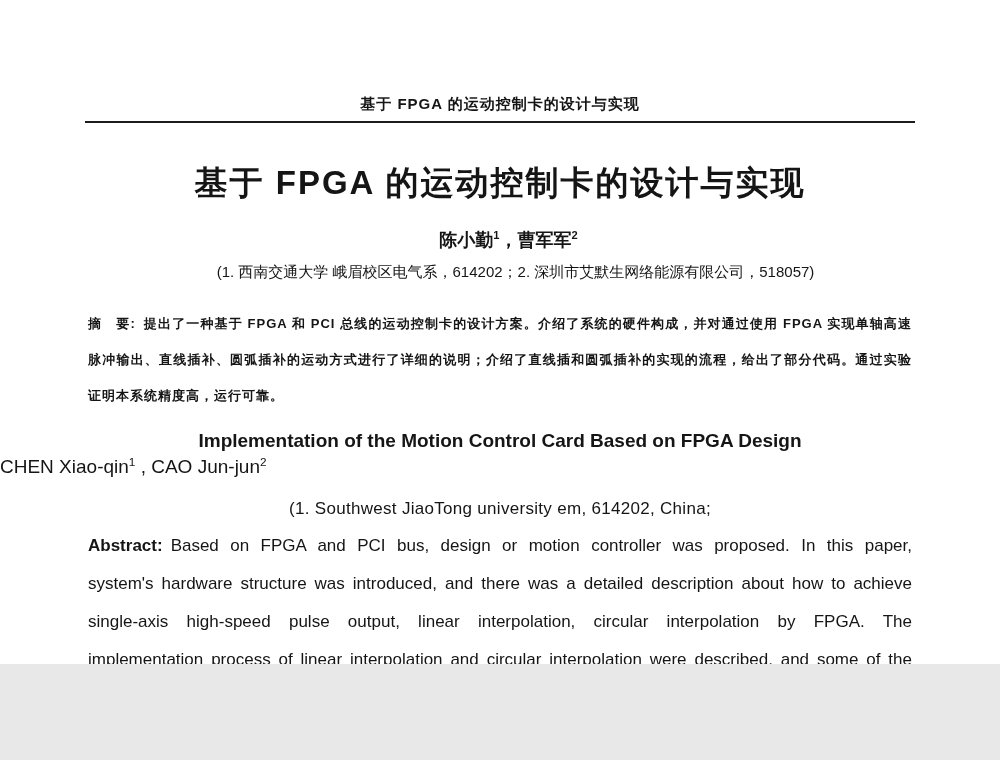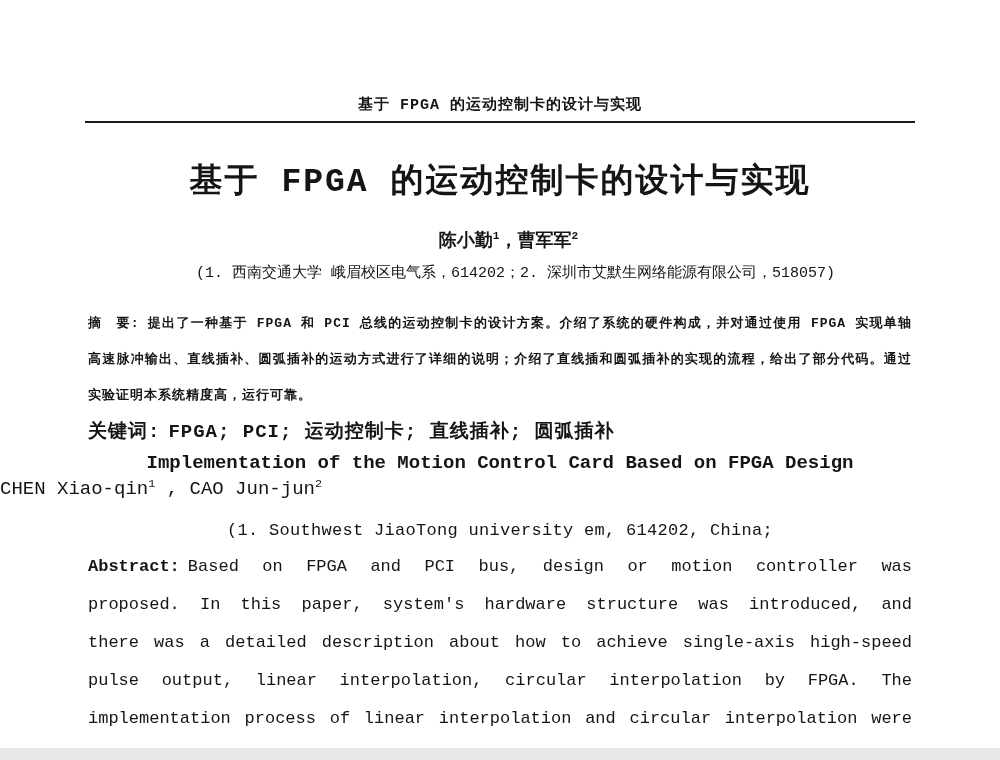--- a/index.html
+++ b/index.html
@@ -1,22 +1,22 @@
 <!DOCTYPE html>
 <html><head>
 <meta charset="utf-8">
 <style>
   html,body{margin:0;padding:0;background:#e8e8e8;}
   .page{
     position:relative;
-    width:1000px;height:748px;
+    width:1000px;height:664px;
     margin:0 auto;
     background:#ffffff;
     color:#151515;
-    font-family:Liberation Mono, monospace;
+    font-family:Liberation Sans, sans-serif;
     overflow:hidden;
   }
   .running-header{
     padding-top:95px;
     text-align:center;
     font-size:15px;
     font-weight:bold;
     letter-spacing:1px;
   }
   .header-rule{
@@ -56,21 +56,21 @@
   }
   .keywords-zh{
     margin:0 88px;
     font-size:19px;
     line-height:36px;
     font-weight:bold;
     letter-spacing:1px;
   }
   .label{margin-right:8px;font-weight:bold;}
   .title-en{
-    margin-top:2px;
+    margin-top:16px;
     text-align:center;
     font-size:19px;
     font-weight:bold;
   }
   .authors-en{
     margin-top:3px;
     text-align:left;
     font-size:19px;
   }
   .affiliation-en{
@@ -97,21 +97,20 @@
   <hr class="header-rule">
 
   <h1 class="title-zh">基于 FPGA 的运动控制卡的设计与实现</h1>
 
   <div class="authors-zh"><span>陈小勤</span><sup>1</sup><span>，</span><span>曹军军</span><sup>2</sup></div>
 
   <div class="affiliation-zh">(1. 西南交通大学 峨眉校区电气系，614202；2. 深圳市艾默生网络能源有限公司，518057)</div>
 
   <p class="abstract-zh"><span class="label">摘　要:</span><span>提出了一种基于 FPGA 和 PCI 总线的运动控制卡的设计方案。介绍了系统的硬件构成，并对通过使用 FPGA 实现单轴高速脉冲输出、直线插补、圆弧插补的运动方式进行了详细的说明；介绍了直线插和圆弧插补的实现的流程，给出了部分代码。通过实验证明本系统精度高，运行可靠。</span></p>
 
-  <p class="keywords-zh"><span class="label">关键词:</span><span>FPGA; PCI; 运动控制卡; 直线插补; 圆弧插补</span></p>
 
   <div class="title-en">Implementation of the Motion Control Card Based on FPGA Design</div>
 
   <div class="authors-en"><span>CHEN Xiao-qin</span><sup>1</sup><span> ,  </span><span>CAO Jun-jun</span><sup>2</sup></div>
 
   <div class="affiliation-en">(1.  Southwest JiaoTong university em, 614202, China;</div>
 
 
   <p class="abstract-en"><span class="label">Abstract:</span><span>Based on FPGA and PCI bus, design or motion controller was proposed.  In this paper, system's hardware structure was introduced, and there was a detailed description about how to achieve single-axis high-speed pulse output, linear interpolation, circular interpolation by FPGA.  The implementation process of linear interpolation and circular interpolation were described, and some of the code were given.  Finally the experiments proved that this system had the characteristics of high precision and reliable operation.</span></p>
 

